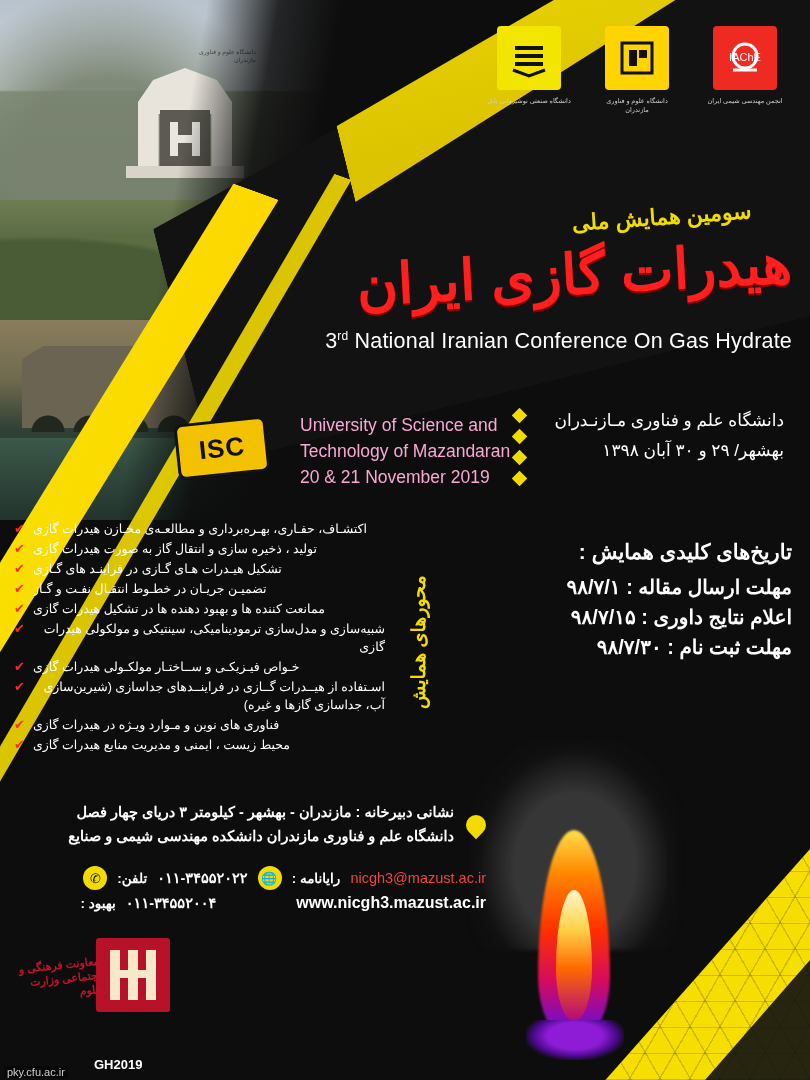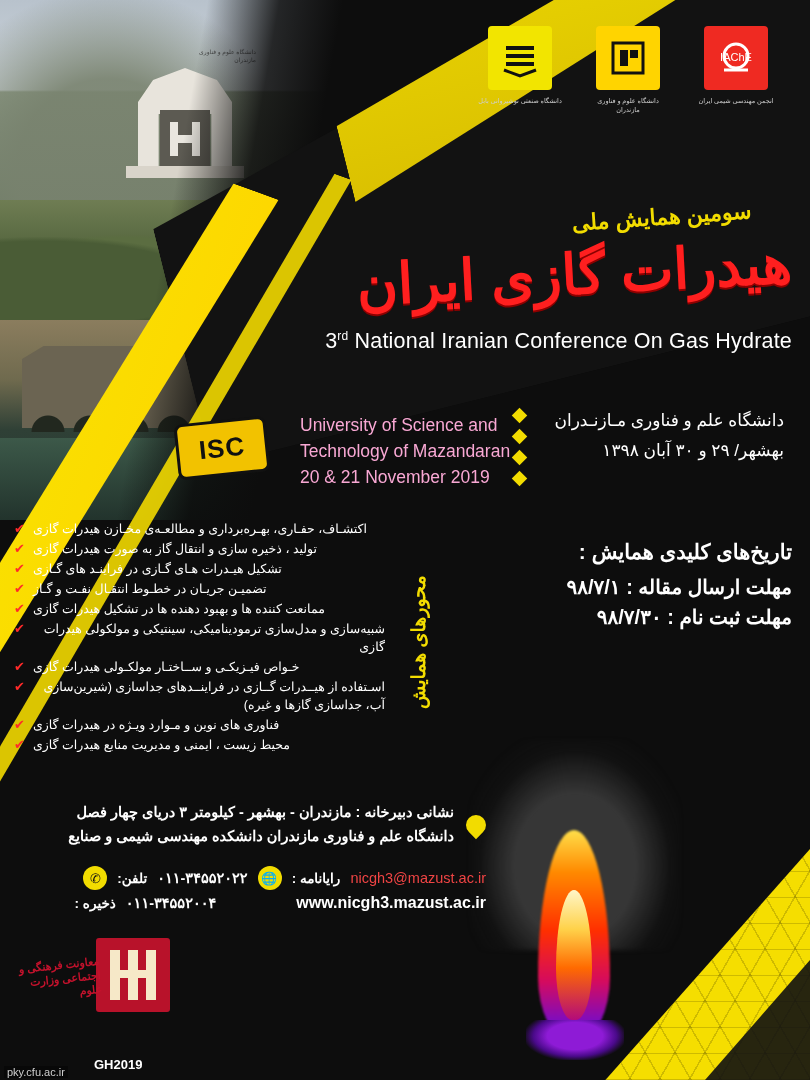--- a/index.html
+++ b/index.html
@@ -116,21 +116,21 @@
   }
   .black-diag {
     position: absolute; left: 150px; top: -40px; width: 760px; height: 420px;
     background: #121212;
     transform: rotate(-14deg);
     clip-path: polygon(0 42%, 100% -6%, 100% 100%, 0 100%);
   }
 
   
   .logos {
-    position: absolute; right: 31px; top: 26px;
+    position: absolute; right: 22px; top: 26px;
     display: flex; gap: 22px; align-items: flex-start;
   }
   .logo-col { width: 86px; text-align: center; color: #d8d8d8; }
   .logo-mark {
     width: 64px; height: 64px; margin: 0 auto 6px;
     display: flex; align-items: center; justify-content: center;
   }
   .logo-caption { font-size: 6.5px; line-height: 9px; direction: rtl; color: #cfcfcf; }
   .mark-1 { background: #f2e500; border-radius: 4px; }
   .mark-2 { background: #ffd400; border-radius: 4px; }
@@ -442,20 +442,21 @@
     <div class="topic">
         <div class="topic-txt">محیط زیست ، ایمنی و مدیریت منابع هیدرات گازی</div>
         <span class="tick">✔</span>
       </div>
   </div>
   <div class="topics-label">محورهای همایش</div>
 
   <div class="dates">
     <div class="dates-title">تاریخ‌های کلیدی همایش :</div>
     <div class="date-line">مهلت ارسال مقاله : ۹۸/۷/۱</div>
+    <div class="date-line">اعلام نتایج داوری : ۹۸/۷/۱۵</div>
     <div class="date-line">مهلت ثبت نام  :  ۹۸/۷/۳۰</div>
   </div>
 
   <div class="flame-wrap">
     <div class="smoke"></div>
     <div class="flame-outer"></div>
     <div class="flame-core"></div>
     <div class="flame-base"></div>
   </div>
 
@@ -477,21 +478,21 @@
       <span class="val-mail">nicgh3@mazust.ac.ir</span>
       <span class="lbl">رایانامه :</span>
       <span class="badge-ic">🌐</span>
       <span class="val-tel">۰۱۱-۳۴۵۵۲۰۲۲</span>
       <span class="lbl">تلفن:</span>
       <span class="badge-ic">✆</span>
     </div>
     <div class="cc-row">
       <span class="val-web">www.nicgh3.mazust.ac.ir</span>
       <span class="val-tel" style="margin-right:70px;">۰۱۱-۳۴۵۵۲۰۰۴</span>
-      <span class="lbl">ذخیره :</span>
+      <span class="lbl">بهبود :</span>
     </div>
   </div>
 
   <div class="sponsor">
     <div class="sp-mark"></div>
     <div class="sp-script">معاونت فرهنگی و اجتماعی وزارت علوم</div>
   </div>
   <div class="footer-code">GH2019</div>
   <div class="watermark">pky.cfu.ac.ir</div>
 

